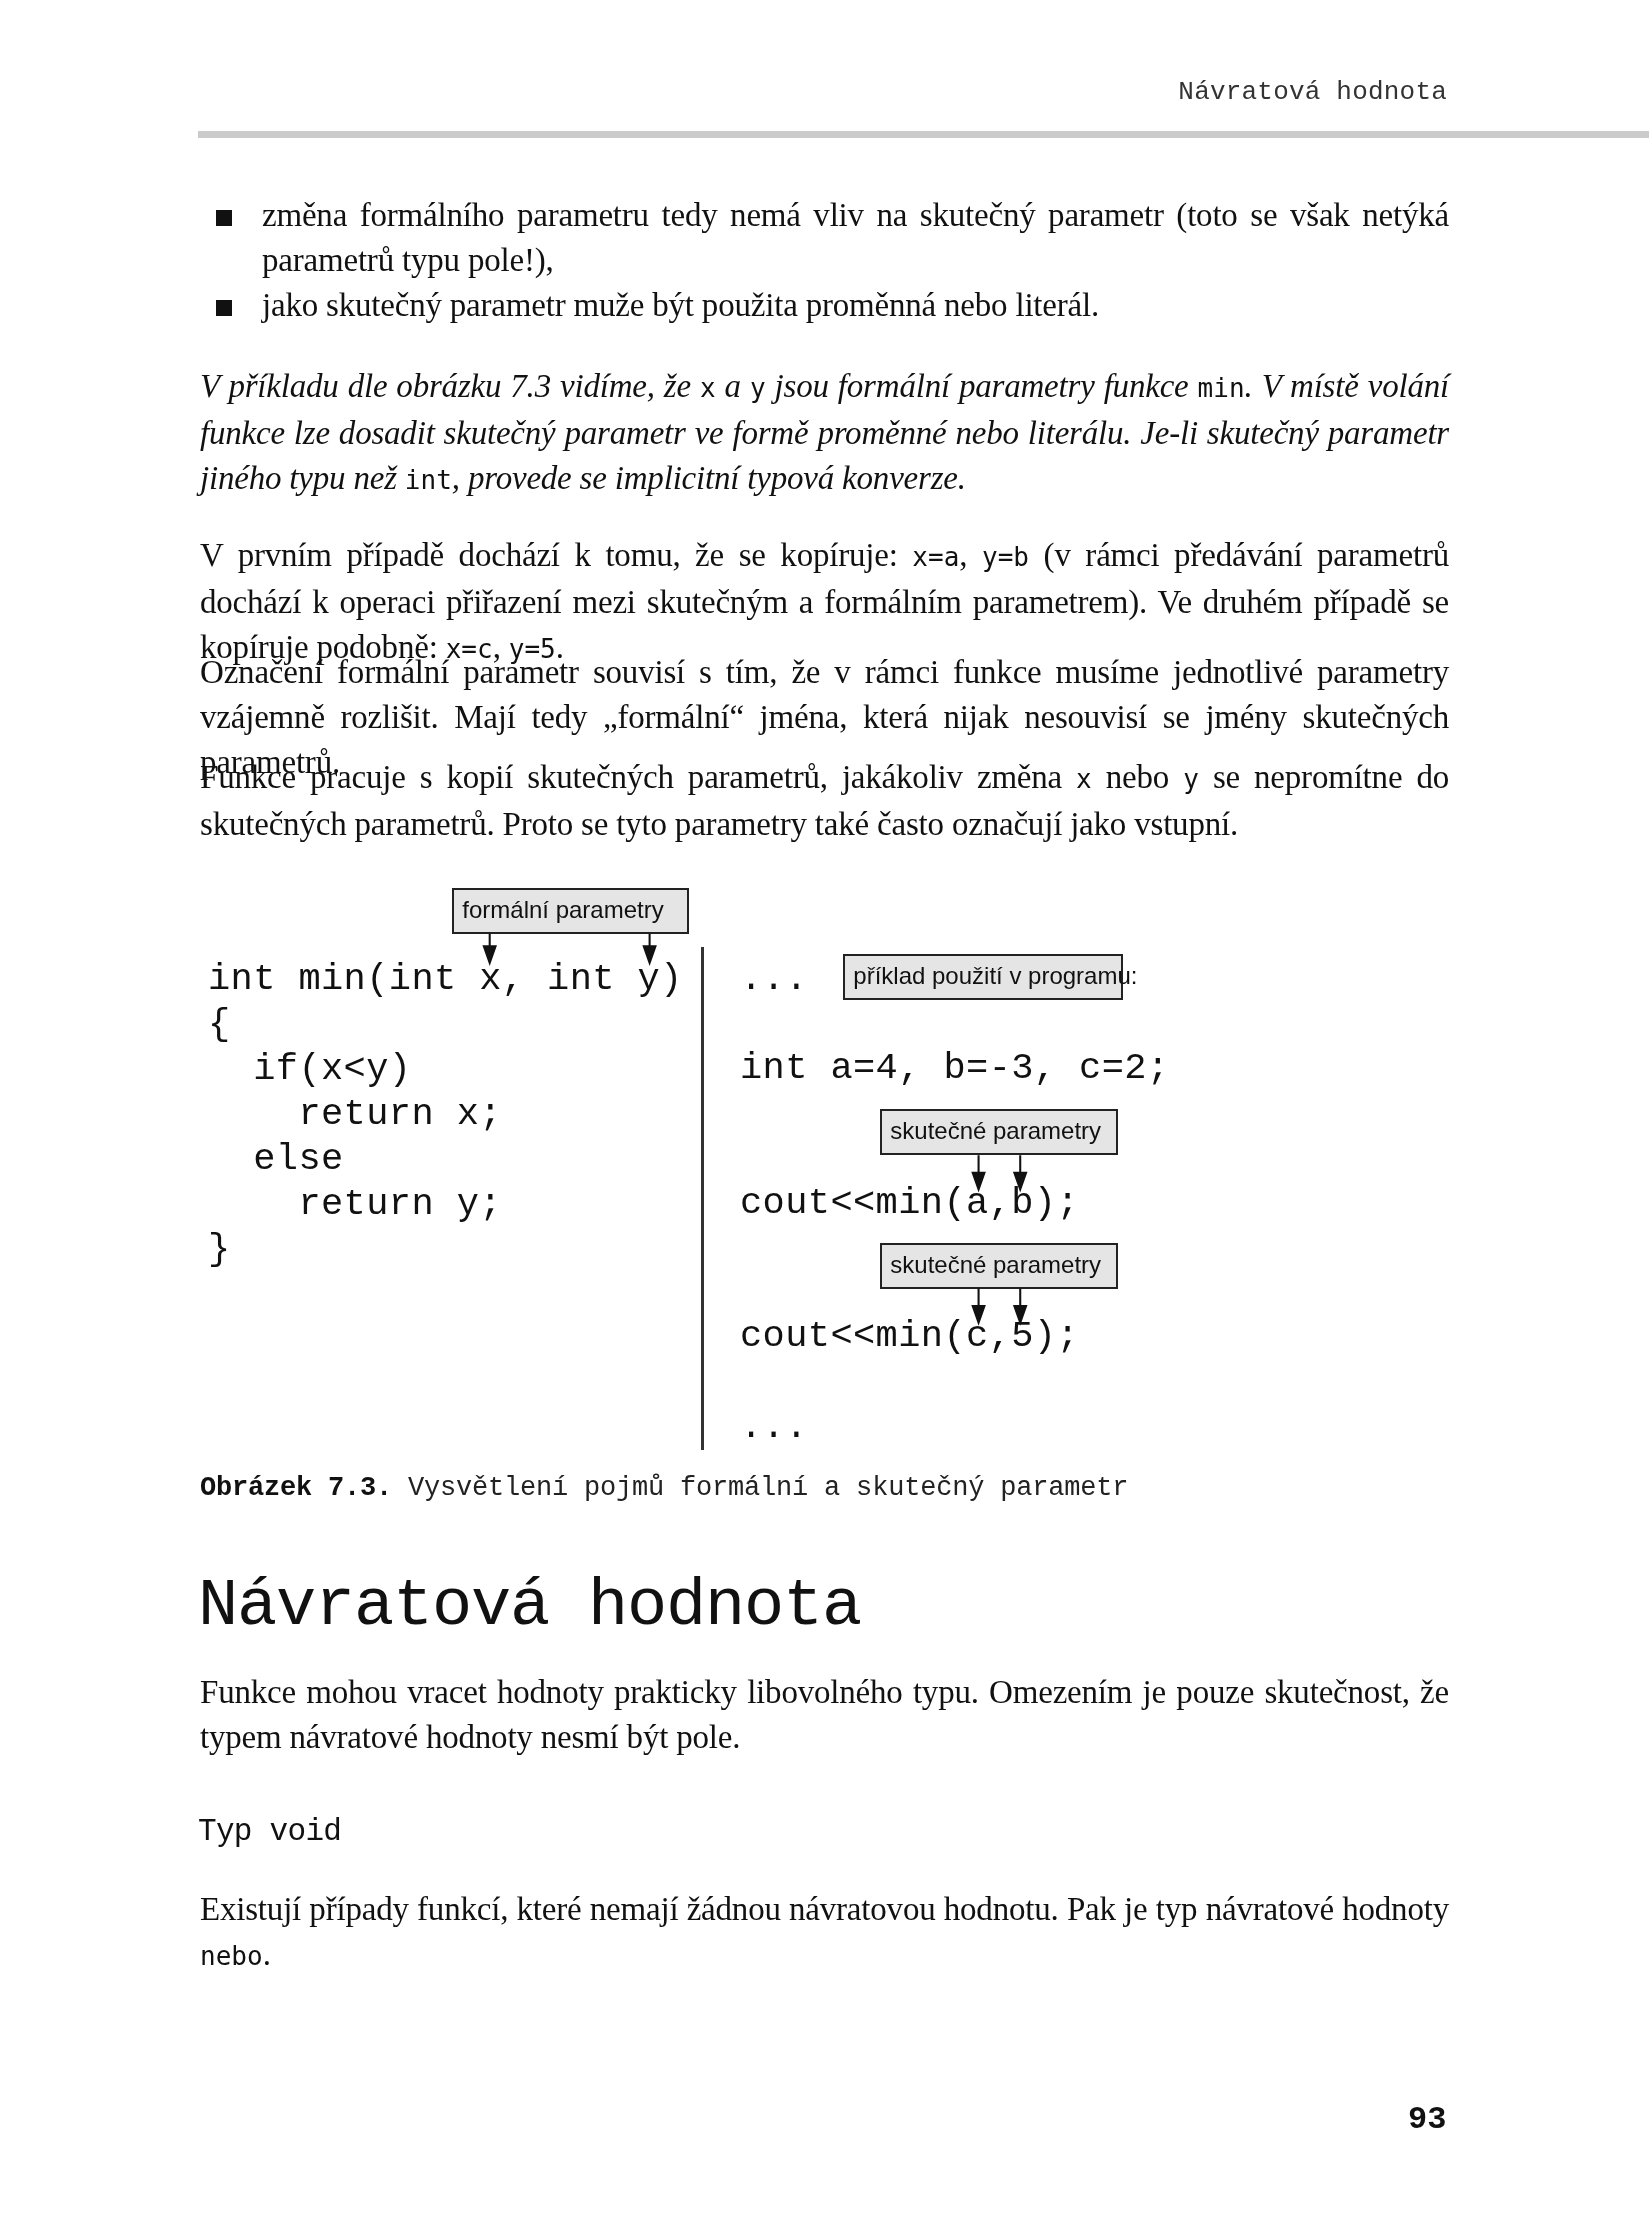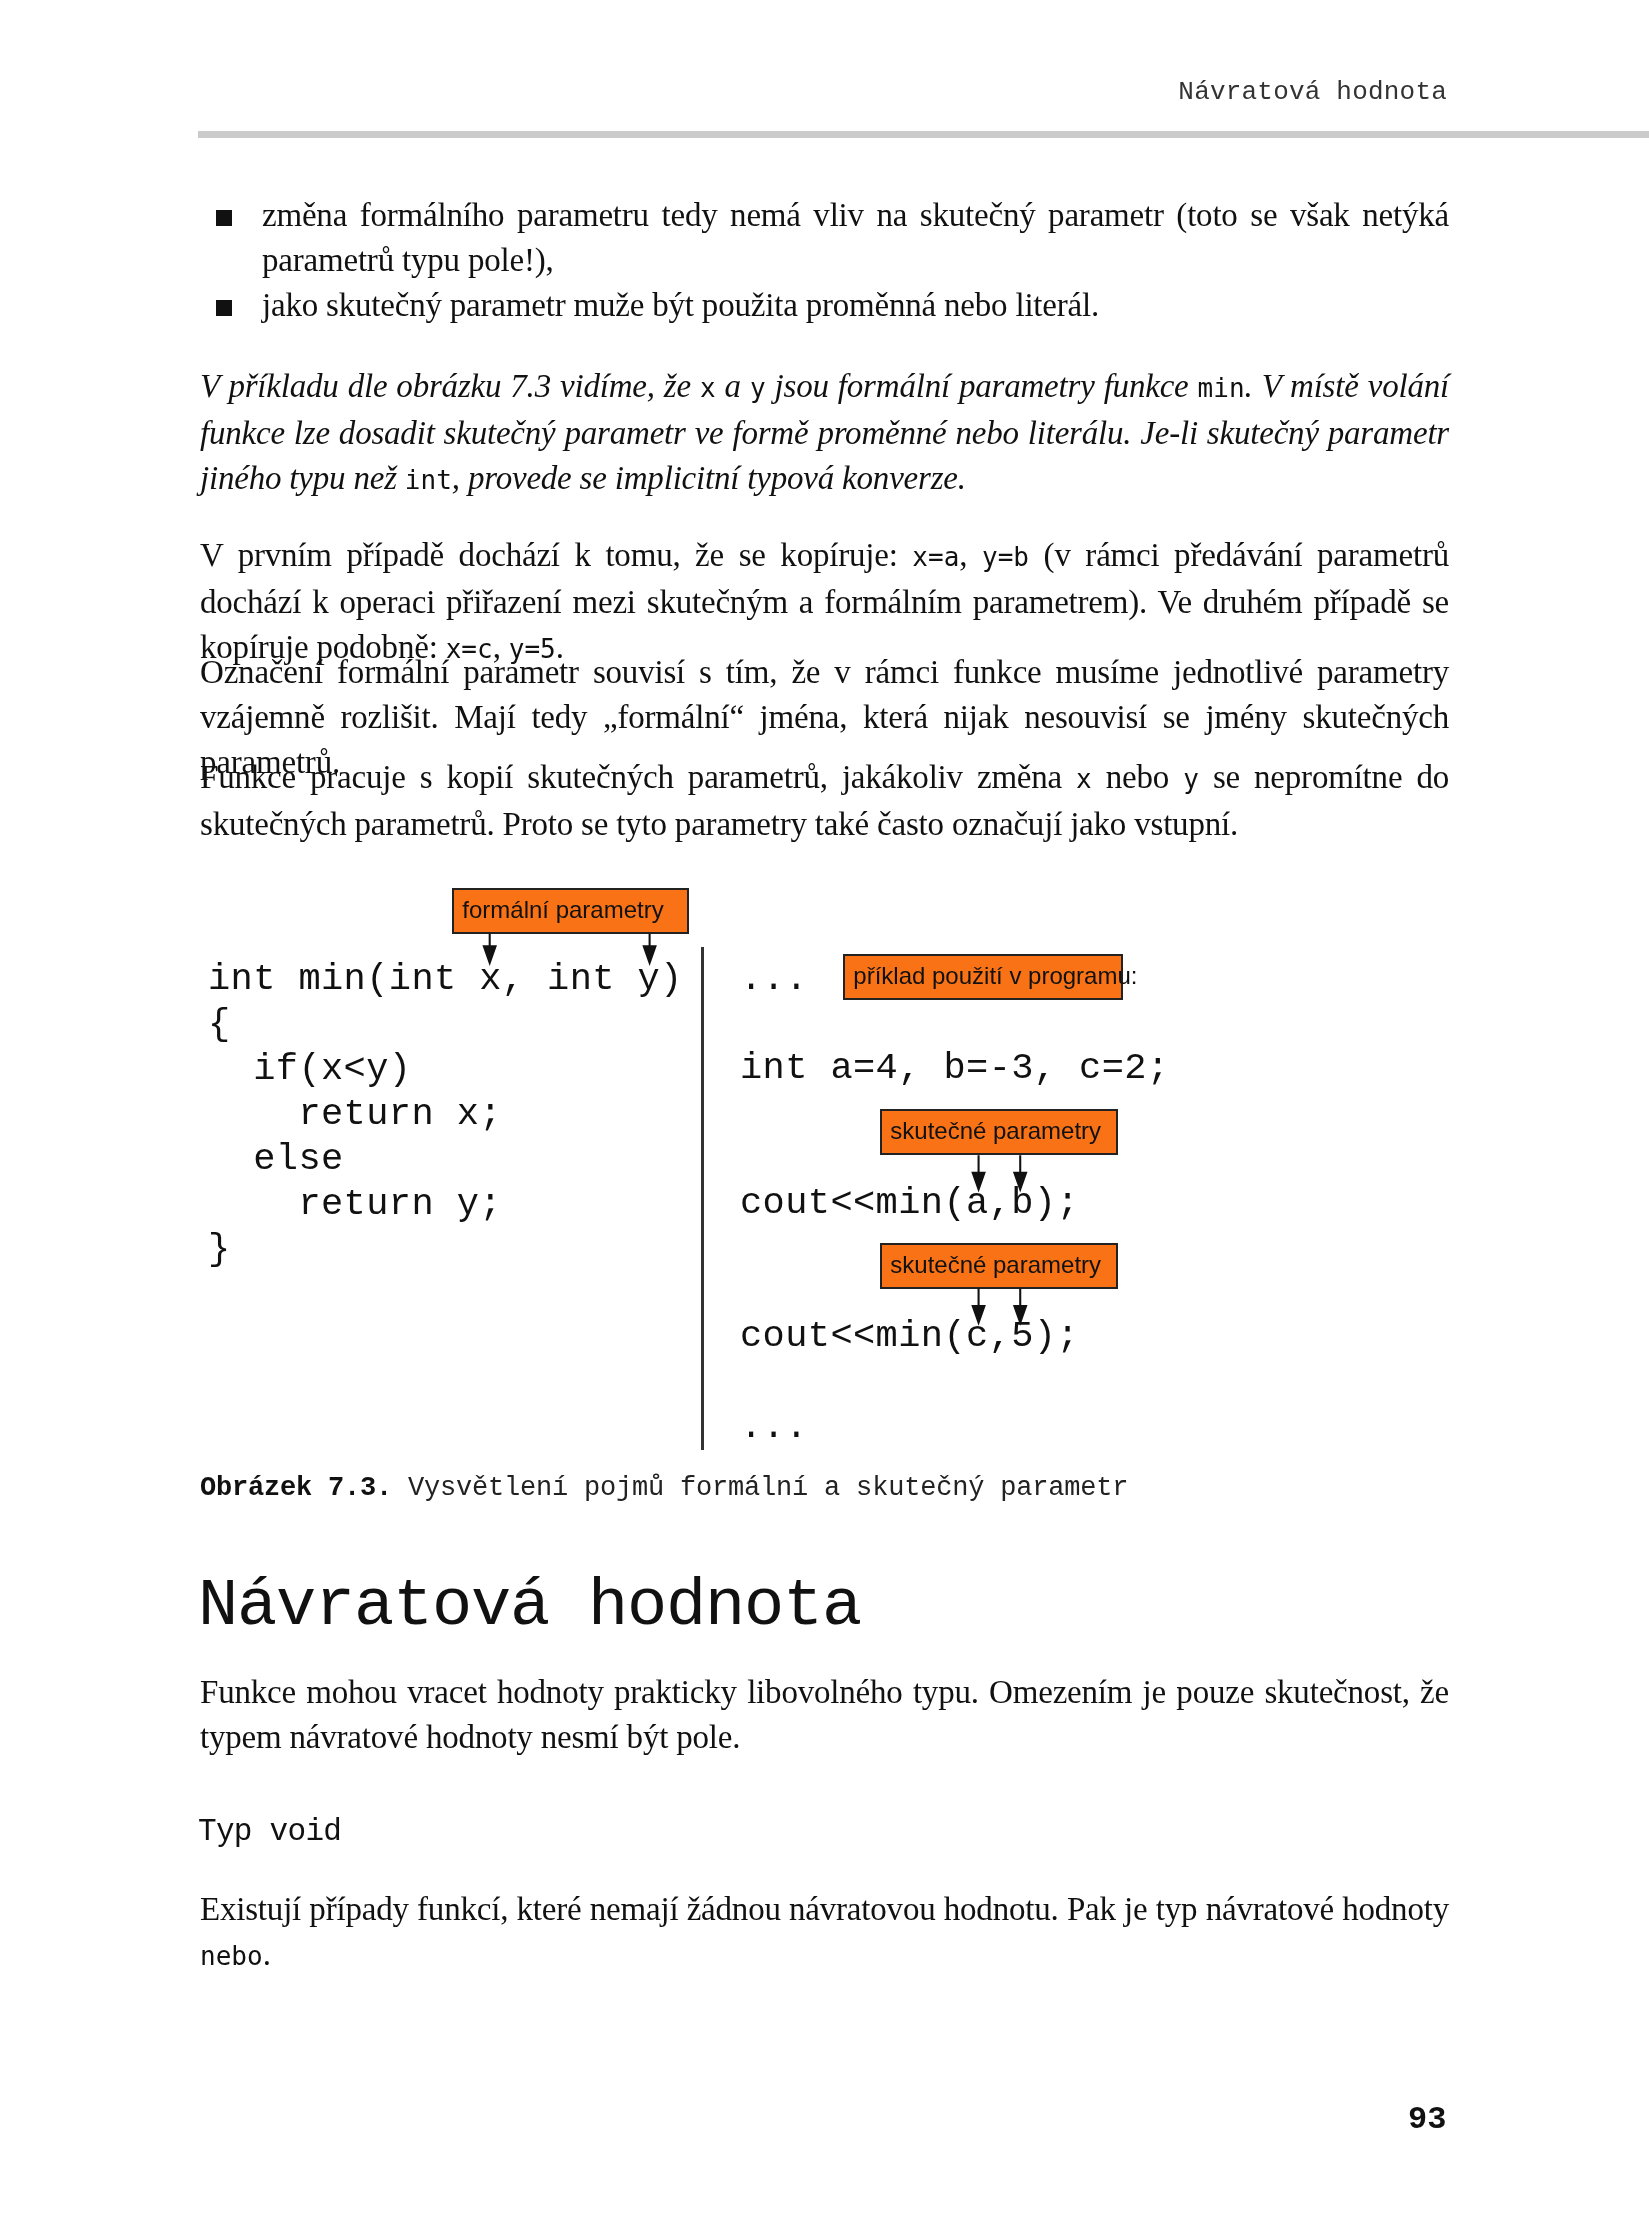--- a/index.html
+++ b/index.html
@@ -16,21 +16,21 @@
   .text-block code, .inline-code { font-family: "DejaVu Sans Mono", "Liberation Mono", monospace; font-size: 26px; letter-spacing: 0; font-style: normal; }
   .italic { font-style: italic; }
 
   .bullet-list { left: 200px; top: 193px; width: 1249px; margin: 0; padding: 0; list-style: none; font-size: 33px; line-height: 45px; letter-spacing: -0.2px; }
   .bullet-list li { position: relative; padding-left: 62px; text-align: justify; }
   .bullet-list .bullet { position: absolute; left: 16px; top: 16.7px; width: 16px; height: 16px; background: #111; }
 
   
   #figure { left: 0; top: 0; width: 1649px; height: 1466px; pointer-events: none; }
   .code { position: absolute; font-family: "Liberation Mono", "DejaVu Sans Mono", monospace; font-size: 37px; line-height: 45px; white-space: pre; color: #111; letter-spacing: 0.4px; }
-  .label-box { position: absolute; border: 2.1px solid #222; background: #f97316; font-family: "Liberation Sans", "DejaVu Sans", sans-serif; font-size: 24px; line-height: 40px; padding: 0 8.3px; box-sizing: border-box; white-space: nowrap; color: #111; }
+  .label-box { position: absolute; border: 2.1px solid #222; background: #e5e5e5; font-family: "Liberation Sans", "DejaVu Sans", sans-serif; font-size: 24px; line-height: 40px; padding: 0 8.3px; box-sizing: border-box; white-space: nowrap; color: #111; }
   .divider { position: absolute; left: 701px; top: 947px; width: 2.5px; height: 503px; background: #333; }
   svg.arrows { position: absolute; left: 0; top: 0; width: 1649px; height: 1466px; }
 
   #caption { left: 200px; top: 1473px; font-size: 27px; letter-spacing: -0.2px; }
   #caption .cap-num { font-weight: bold; }
   #caption .cap-text { font-weight: 300; color: #222; }
 
   #h1 { left: 198px; top: 1573px; font-size: 67px; font-weight: 300; letter-spacing: -1.2px; line-height: 1; color: #111; }
   #h2 { left: 198px; top: 1816px; font-size: 31px; font-weight: normal; letter-spacing: -0.7px; line-height: 1; color: #111; }
 

